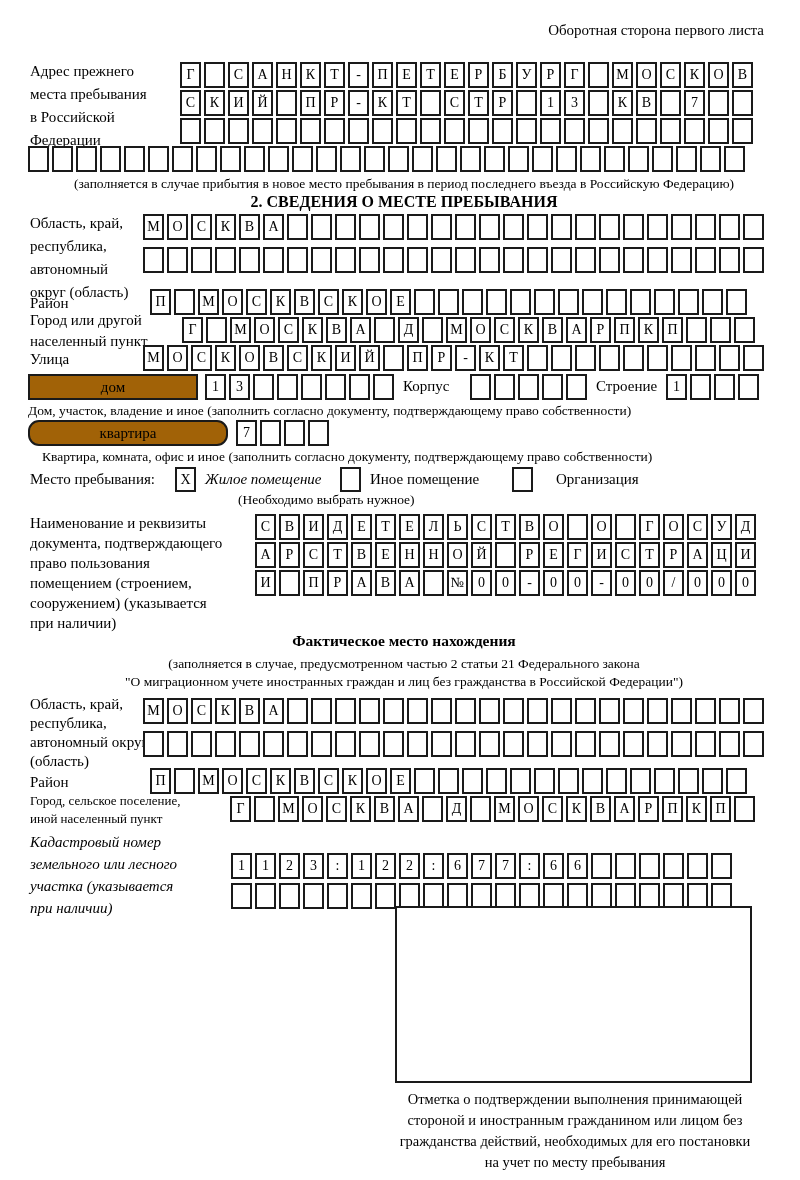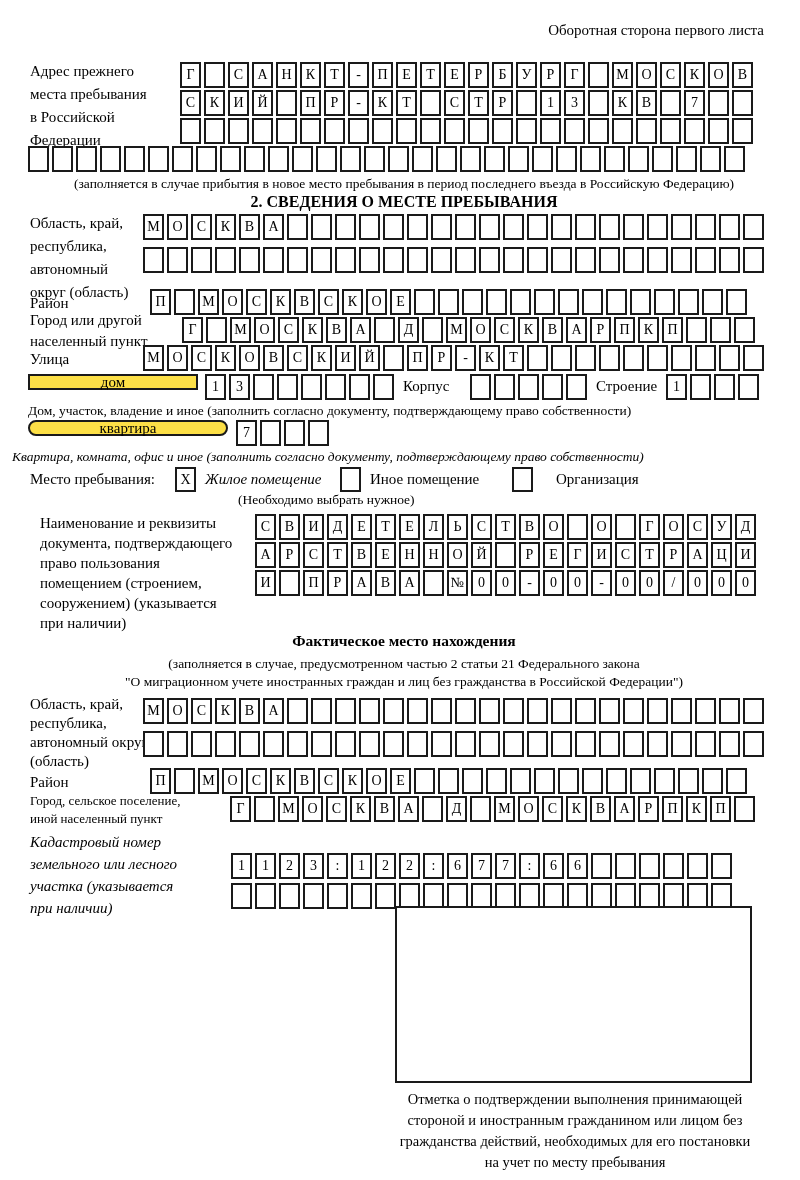--- a/index.html
+++ b/index.html
@@ -10,22 +10,22 @@
   .cap { font-size:13.5px; }
   .title { font-size:16px; font-weight:bold; }
   .center { left:8px; right:0; text-align:center; }
   .cellrow { display:flex; gap:3px; }
   .cell {
     width:21px; height:26px; border:2px solid #1a1a1a; background:#fff;
     display:inline-flex; align-items:center; justify-content:center;
     font-size:14px; font-family:"Liberation Serif", serif; flex:0 0 auto;
   }
   .wbox {
-    border:2px solid #1a1a1a; height:16px; display:flex; align-items:center; justify-content:center;
-    font-size:15px; background:#fde047;text-align:center;
+    border:2px solid #1a1a1a; height:26px; display:flex; align-items:center; justify-content:center;
+    font-size:15px; background:#a16207;text-align:center;
   }
   .cb {
     width:21px; height:25px; border:2px solid #1a1a1a; display:inline-flex;
     align-items:center; justify-content:center; font-size:14px; background:#fff;
   }
   .inline-lbl { font-size:15px; }
   .bigbox { border:2px solid #1a1a1a; background:#fff; }
 </style>
 </head>
 <body>
@@ -327,32 +327,32 @@
   </div>
 <div class="abs cap" style="left:28px; top:403px;">Дом, участок, владение и иное (заполнить согласно документу, подтверждающему право собственности)</div>
 
 <div class="abs wbox" style="left:28px; top:420px; width:200px;border-radius:11px;">квартира</div>
 <div class="abs cellrow" style="left:236px; top:420px;">
     <span class="cell">7</span>
     <span class="cell"></span>
     <span class="cell"></span>
     <span class="cell"></span>
   </div>
-<div class="abs cap" style="left:12px; top:449px;font-style:italic;">Квартира, комната, офис и иное (заполнить согласно документу, подтверждающему право собственности)</div>
+<div class="abs cap" style="left:42px; top:449px;">Квартира, комната, офис и иное (заполнить согласно документу, подтверждающему право собственности)</div>
 
 <div class="abs inline-lbl" style="left:30px; top:471px;">Место пребывания:</div>
 <div class="abs cb" style="left:175px; top:467px;">X</div>
 <div class="abs inline-lbl" style="left:205px; top:471px;font-style:italic;">Жилое помещение</div>
 <div class="abs cb" style="left:340px; top:467px;"></div>
 <div class="abs inline-lbl" style="left:370px; top:471px;">Иное помещение</div>
 <div class="abs cb" style="left:512px; top:467px;"></div>
 <div class="abs inline-lbl" style="left:556px; top:471px;">Организация</div>
 <div class="abs cap" style="left:238px; top:492px;">(Необходимо выбрать нужное)</div>
 
-<div class="abs lbl pre" style="left:30px; top:513px; width:220px; line-height:20px;margin-left:10px;">Наименование и реквизиты
+<div class="abs lbl pre" style="left:30px; top:513px; width:220px; line-height:20px;">Наименование и реквизиты
 документа, подтверждающего
 право пользования
 помещением (строением,
 сооружением) (указывается
 при наличии)</div>
 <div class="abs cellrow" style="left:255px; top:514px;">
     <span class="cell">С</span>
     <span class="cell">В</span>
     <span class="cell">И</span>
     <span class="cell">Д</span>

